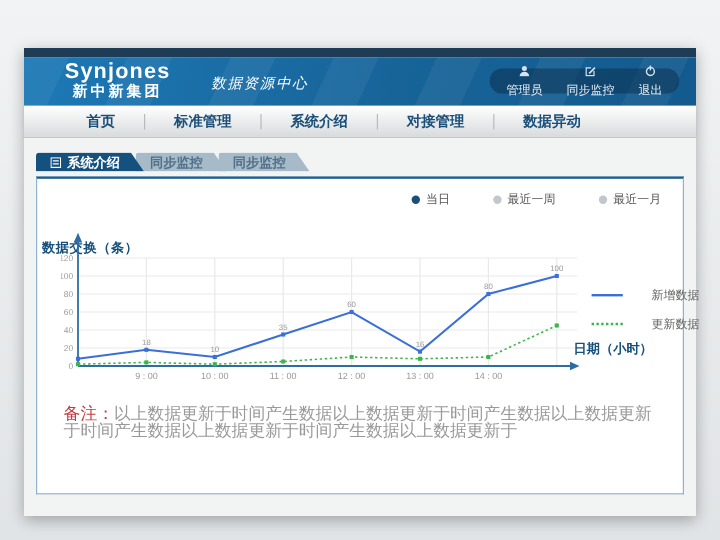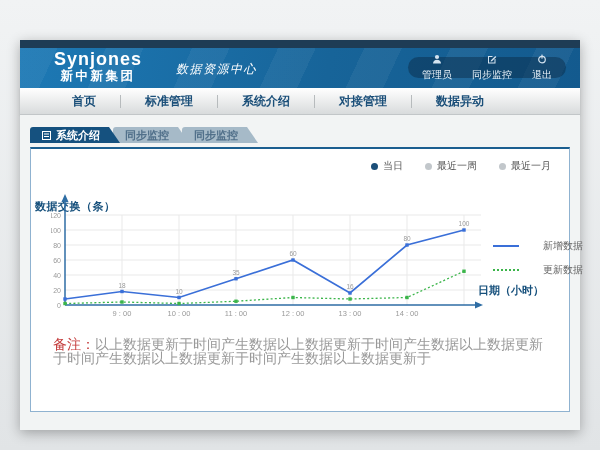--- a/index.html
+++ b/index.html
@@ -48,21 +48,21 @@
     border-radius:3px 0 0 0;cursor:pointer;white-space:nowrap;
   }
   .tab.active{background:#15517f;color:#fff;z-index:3;}
   .tab.inactive{background:#a6bac8;color:#51708a;}
   .tab.inactive.t1{z-index:2;}
   .tab.inactive.t2{z-index:1;}
   .panel{
     position:relative;margin:0 10px;height:262px;background:#fff;
     border:1px solid #8fb2d0;border-top:2px solid #1b5e8f;
   }
-  .filters{position:absolute;top:10px;right:18px;display:flex;gap:22px;align-items:flex-start;}
+  .filters{position:absolute;top:10px;right:18px;display:flex;gap:36px;align-items:flex-start;}
   .filter{display:flex;gap:5px;align-items:center;font-size:10px;color:#555;cursor:pointer;}
   .filter .dot{width:7px;height:7px;border-radius:50%;}
   .chart-title{position:absolute;left:4px;top:26px;font-size:11px;font-weight:bold;color:#16507c;letter-spacing:.5px;margin-top:24px;}
   .chart-svg{position:absolute;left:20px;top:44px;}
   .axis-label-x{position:absolute;left:447px;top:134px;font-size:11px;font-weight:bold;color:#16507c;}
   .legend{position:absolute;left:462px;top:90px;}
   .legend-item{display:flex;align-items:center;gap:24px;margin-bottom:10px;font-size:10px;color:#666;white-space:nowrap;}
   .legend-line{width:26px;height:0;}
   .note{position:absolute;left:22px;top:188px;right:18px;font-size:14px;color:#999;line-height:14px;}
   .note-label{color:#c43b3b;}

